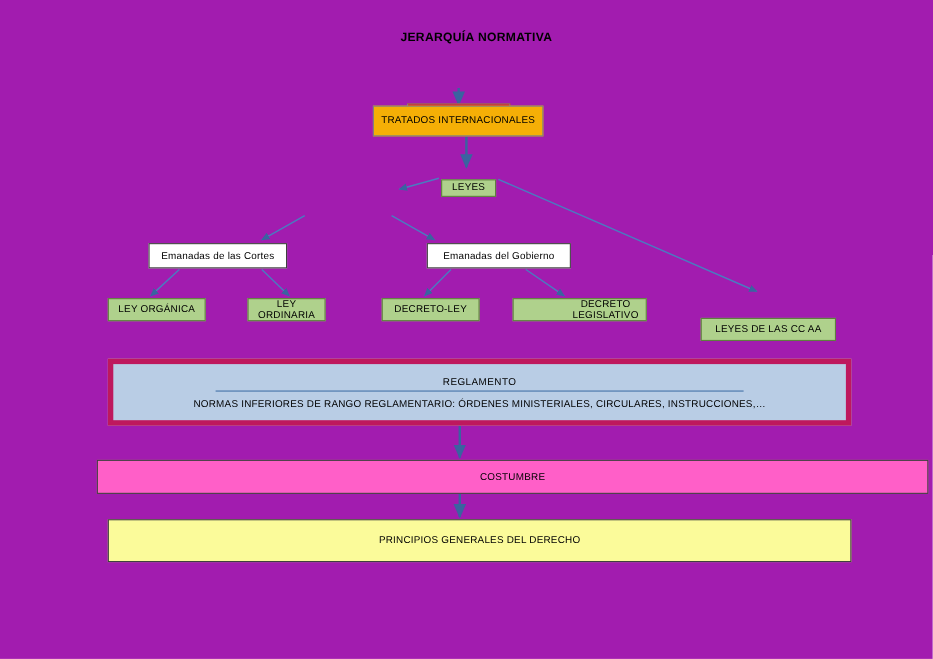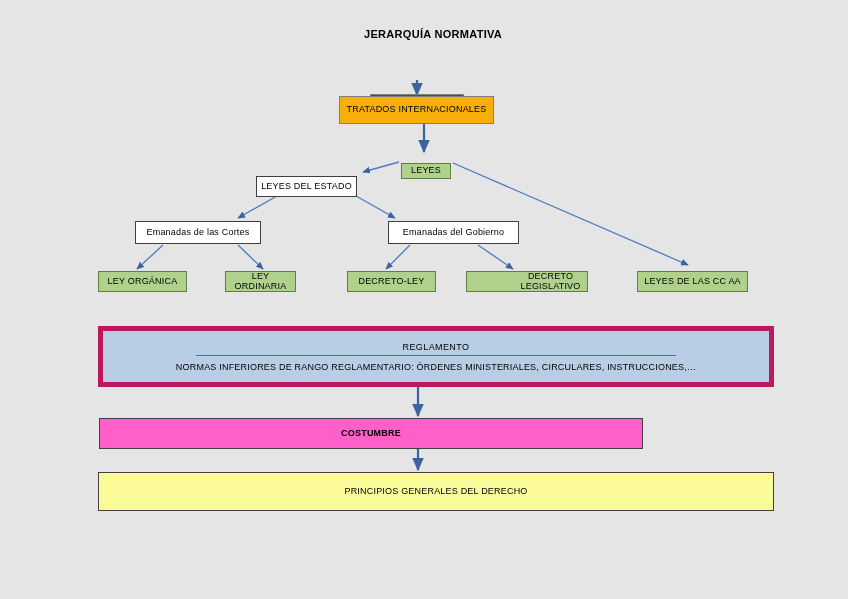--- a/index.html
+++ b/index.html
@@ -8,21 +8,21 @@
     background: #ffffff;
   }
   body {
     font-family: "Liberation Sans", sans-serif;
     color: #000000;
   }
   #canvas {
     position: relative;
     width: 848px;
     height: 599px;
-    background: #e5e5e5;
+    background: #a21caf;
     overflow: hidden;
   }
   .node {
     position: absolute;
     box-sizing: border-box;
     display: flex;
     align-items: center;
     justify-content: center;
     text-align: center;
     border: 1px solid #595959;
@@ -120,39 +120,38 @@
   </svg>
 
   <div class="title" style="left:364px; top:28px;">JERARQUÍA NORMATIVA</div>
 
   <div class="node n-red fs9" style="left:370px; top:50px; width:94px; height:28px;">CONSTITUCIÓN</div>
 
   <div class="node n-orange fs9" style="left:339px; top:96px; width:155px; height:28px;">TRATADOS INTERNACIONALES</div>
 
   <div class="node n-green fs9" style="left:401px; top:163px; width:50px; height:16px;">LEYES</div>
 
-  <div class="node n-plain fs9" style="left:256px; top:176px; width:101px; height:21px;">LEYES DEL ESTADO</div>
 
   <div class="node n-plain fs9" style="left:135px; top:221px; width:126px; height:23px;">Emanadas de las Cortes</div>
 
   <div class="node n-plain fs9" style="left:388px; top:221px; width:131px; height:23px;">Emanadas del Gobierno</div>
 
   <div class="node n-green fs9" style="left:98px; top:271px; width:89px; height:21px;">LEY ORGÁNICA</div>
 
   <div class="node n-green fs9" style="left:225px; top:271px; width:71px; height:21px;">LEY ORDINARIA</div>
 
   <div class="node n-green fs9" style="left:347px; top:271px; width:89px; height:21px;">DECRETO-LEY</div>
 
   <div class="node n-green fs9" style="left:466px; top:271px; width:122px; height:21px;padding-left:47px;">DECRETO LEGISLATIVO</div>
 
-  <div class="node n-green fs9" style="left:637px; top:271px; width:111px; height:21px;">LEYES DE LAS CC AA</div>
+  <div class="node n-green fs9" style="left:637px; top:289px; width:123px; height:21px;">LEYES DE LAS CC AA</div>
 
   <div class="block-wide n-blue" style="left:98px; top:326px; width:676px; height:61px;">
     <div class="line1">REGLAMENTO</div>
     <div class="rule"></div>
     <div class="line2">NORMAS INFERIORES DE RANGO REGLAMENTARIO: ÓRDENES MINISTERIALES, CIRCULARES, INSTRUCCIONES,…</div>
   </div>
 
-  <div class="node n-pink fs9" style="left:99px; top:418px; width:544px; height:31px;font-weight:bold;">COSTUMBRE</div>
+  <div class="node n-pink fs9" style="left:88px; top:418px; width:756px; height:31px;">COSTUMBRE</div>
 
   <div class="node n-yellow fs9" style="left:98px; top:472px; width:676px; height:39px;">PRINCIPIOS GENERALES DEL DERECHO</div>
 
 </div>
 
 </body></html>

